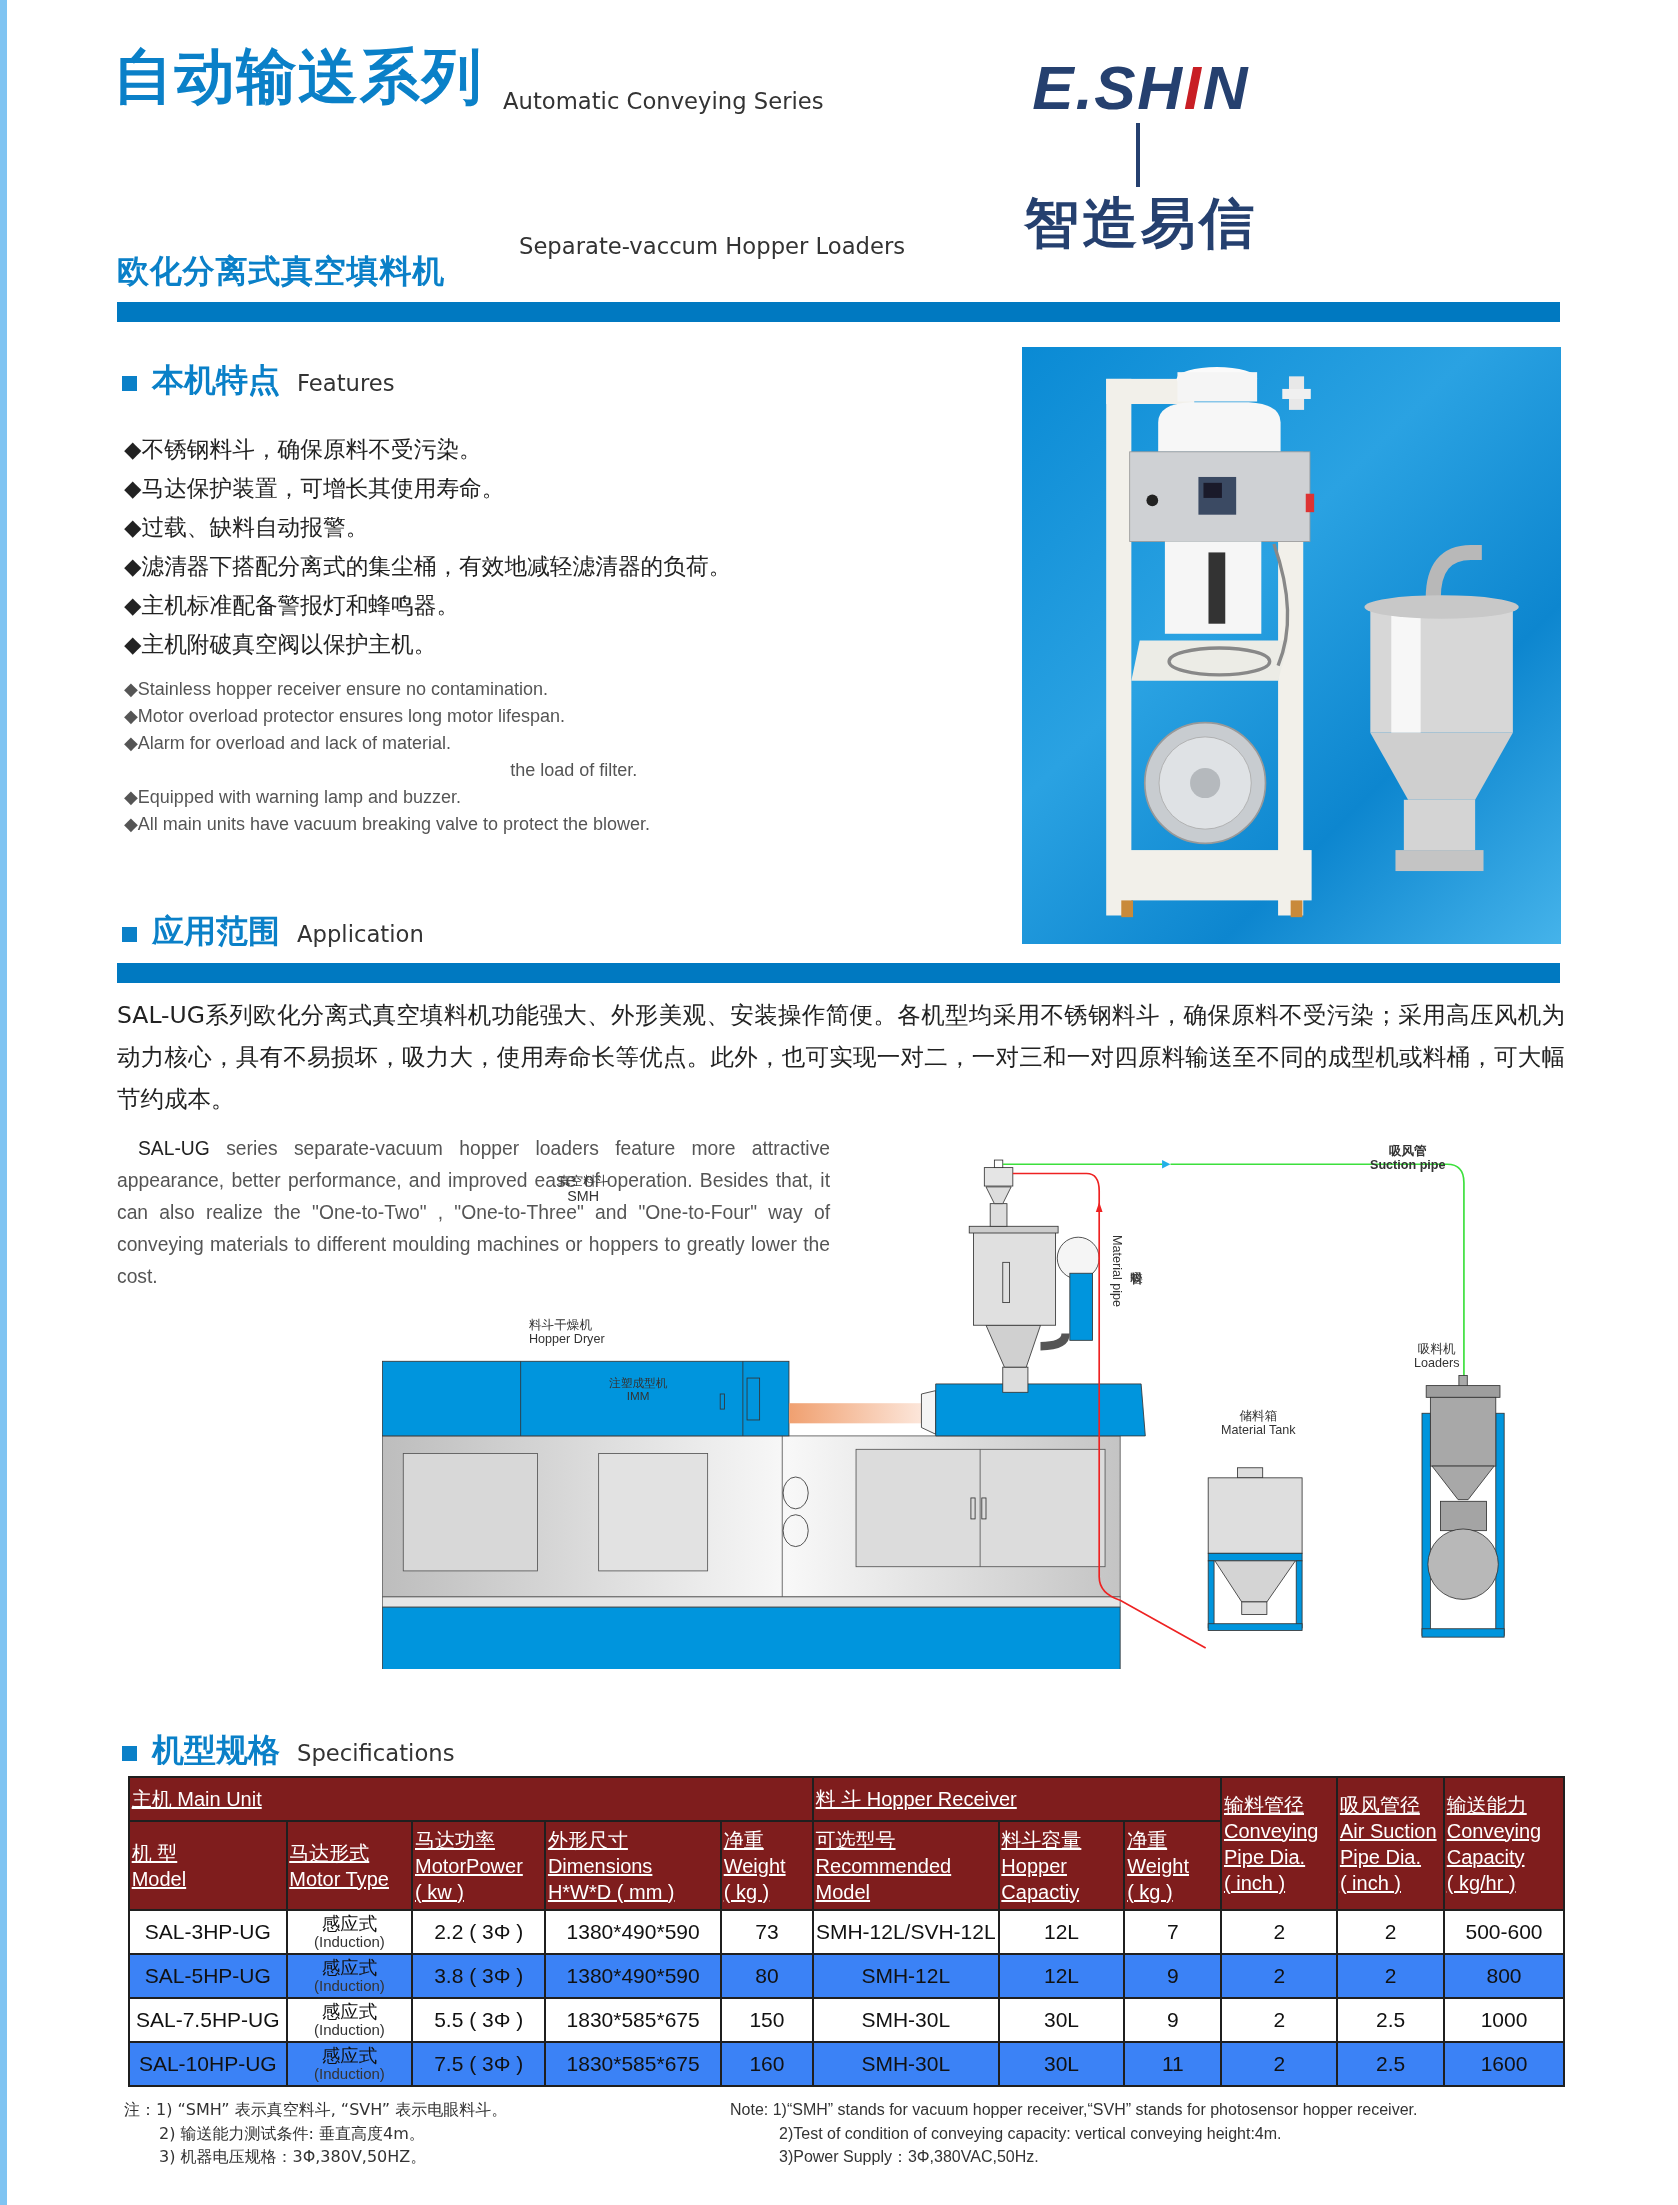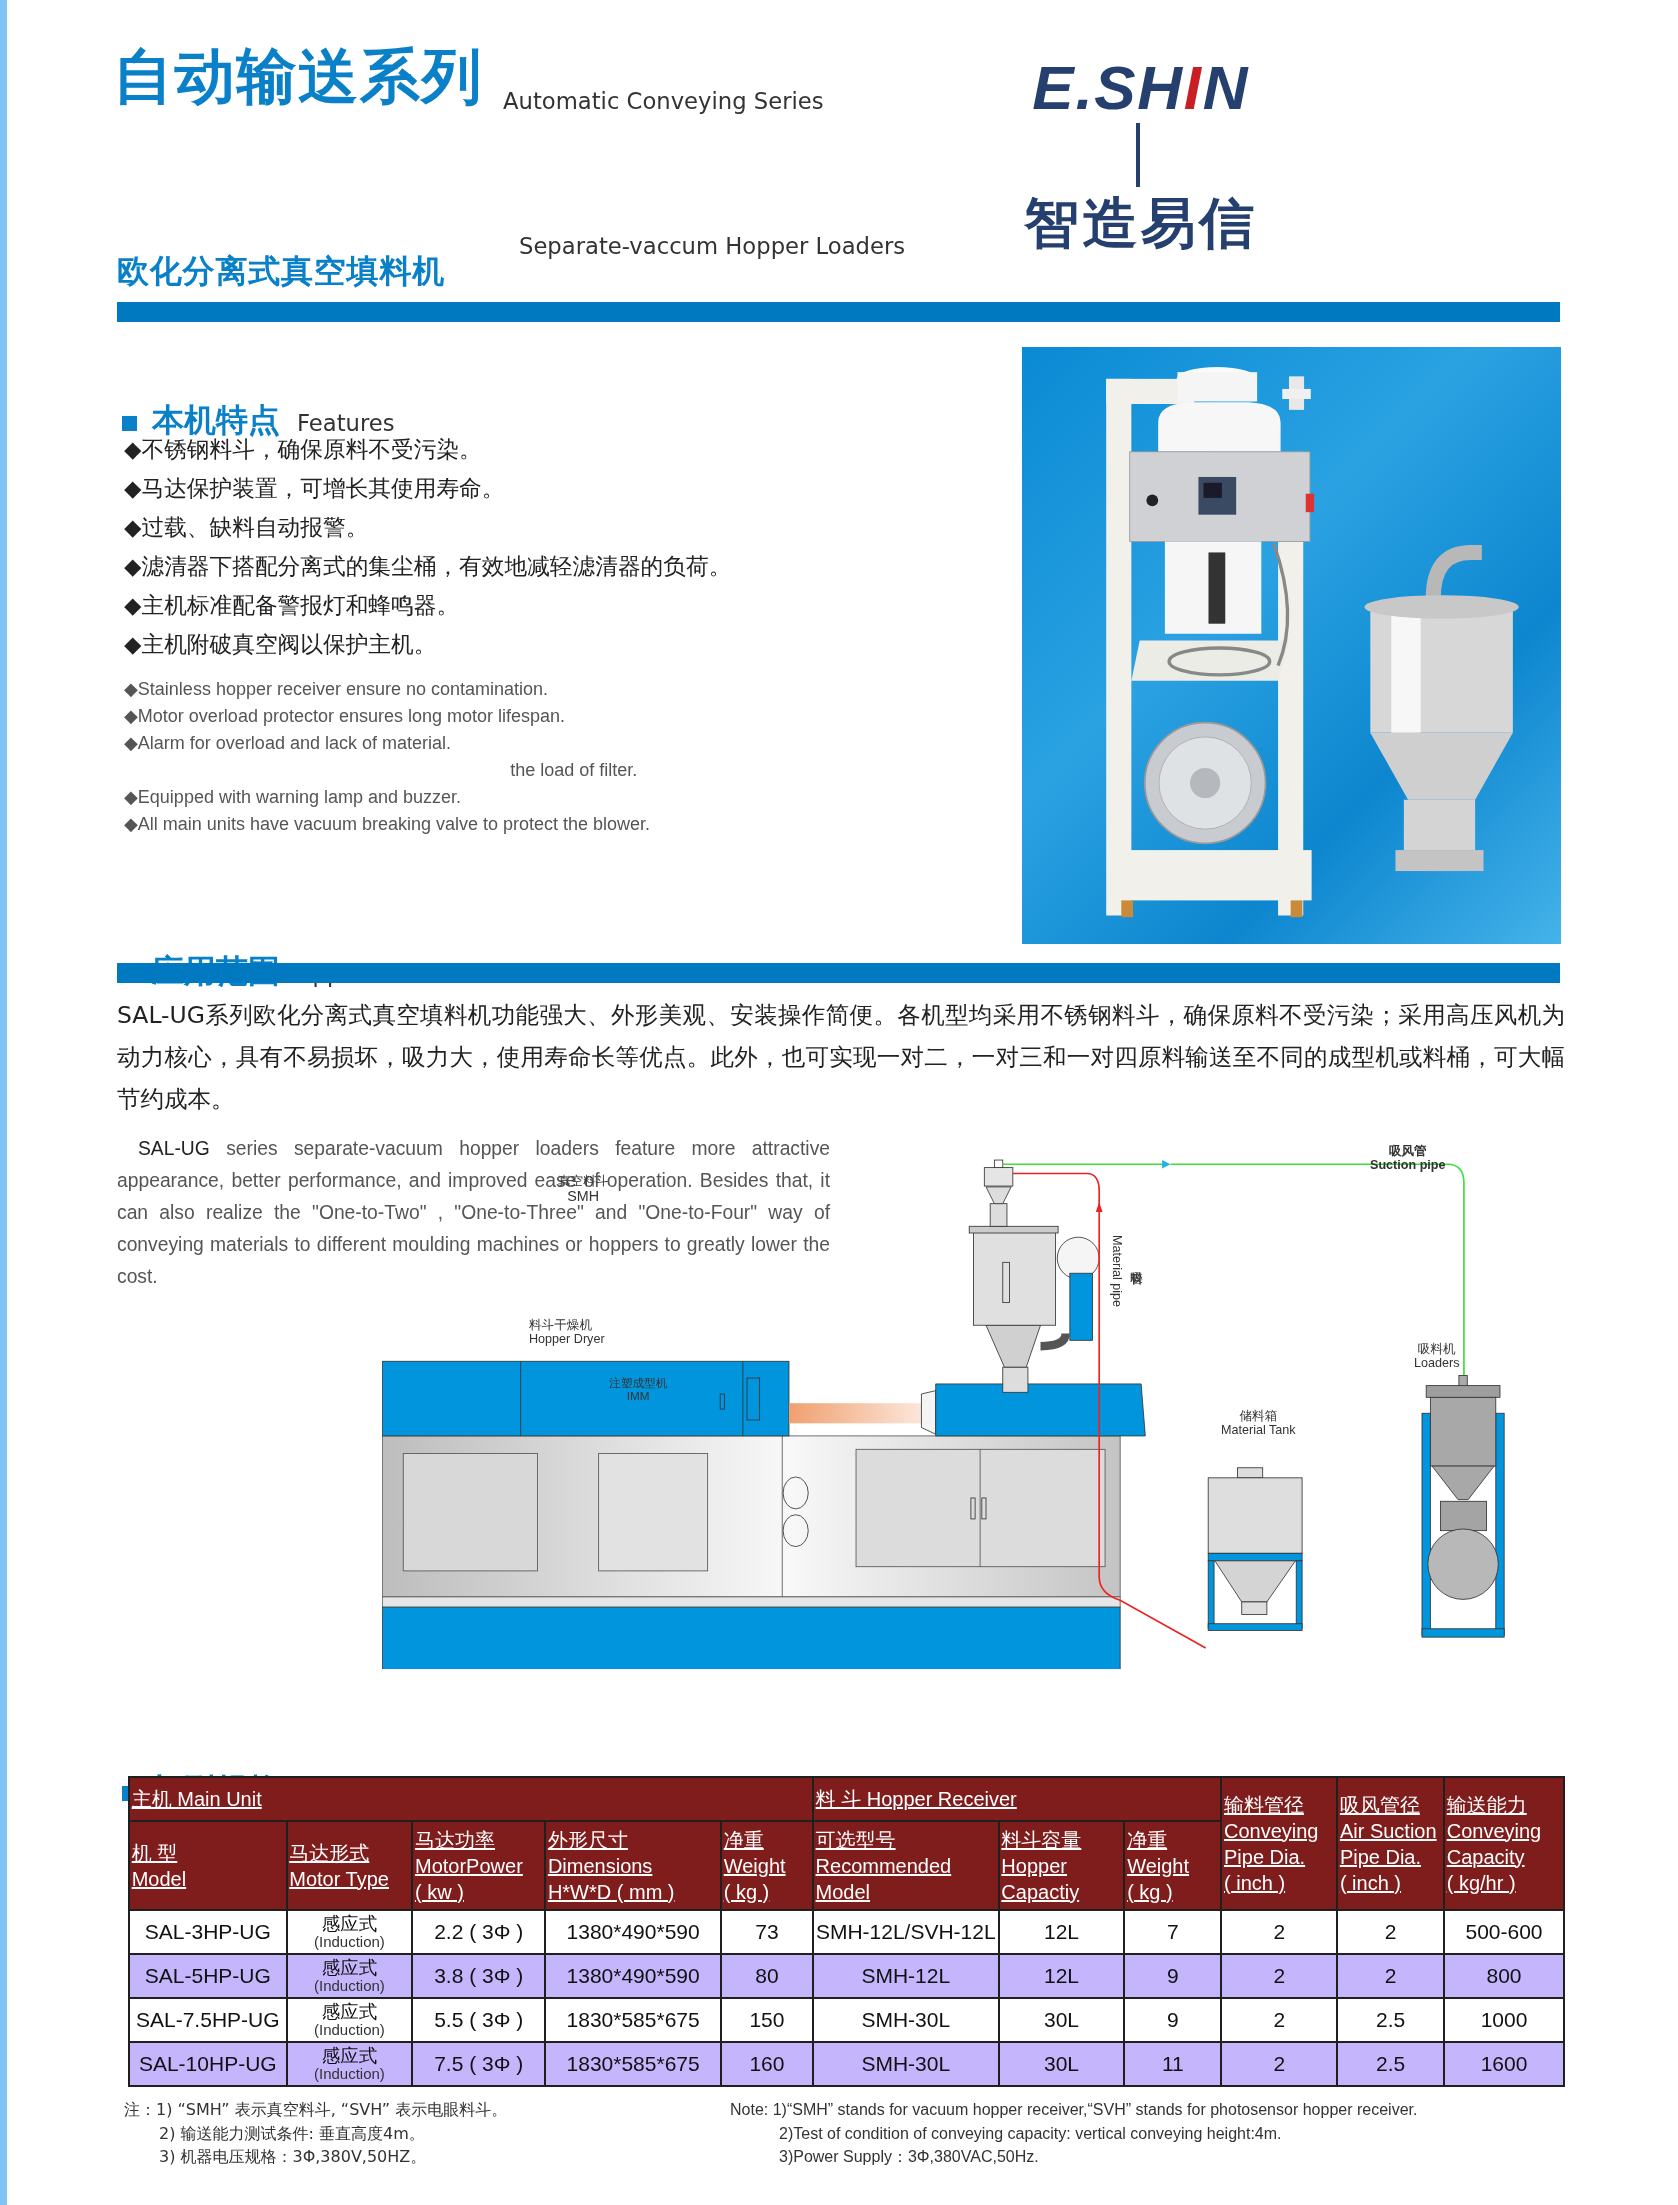--- a/index.html
+++ b/index.html
@@ -16,21 +16,21 @@
   .logo-en .red { color: #c81e24; }
   .logo-divider { width: 3.4px; height: 64px; background: #25406f; margin: 0 17px 0 11.7px; }
   .logo-cn { font-size: 55px; font-weight: bold; color: #25406f; letter-spacing: 3.4px; }
 
   .product-cn { left: 117px; top: 222px; font-size: 32px; font-weight: bold; color: #0a80c8; letter-spacing: 0.8px; margin-top: 28px; }
   .product-en { left: 519px; top: 233px; font-size: 22.7px; color: #333; }
 
   .blue-bar { left: 117px; height: 20px; width: 1443px; background: #0079c1; }
 
   
-  .sec-head { display: flex; align-items: baseline; margin-top: 40px; }
+  .sec-head { display: flex; align-items: baseline; }
   .sec-square { width: 15px; height: 15px; background: #0a80c8; margin-right: 15px; display: inline-block; }
   .sec-cn { font-size: 32px; font-weight: bold; color: #0a80c8; margin-right: 17px; }
   .sec-en { font-size: 22.7px; color: #333; }
 
   .feat-cn { left: 124px; top: 430px; width: 881px; }
   .feat-cn li { list-style: none; font-size: 22.7px; line-height: 39px; color: #222; }
   .feat-en { left: 124px; top: 676px; width: 881px; }
   .feat-en li { list-style: none; font-size: 18px; line-height: 27px; color: #555; font-family: "Liberation Sans", sans-serif; }
   .feat-en li.cont { padding-left: 18.5px; text-align: center; }
 
@@ -41,21 +41,21 @@
   .app-en .lead { color: #222; }
 
   
   .diagram { left: 382px; top: 1124px; width: 1208px; height: 545px; }
   .dlabel { position: absolute; font-size: 12.6px; color: #333; font-family: "Liberation Sans", sans-serif; line-height: 1.15; white-space: nowrap; }
 
   
   .spec-table { left: 128px; top: 1776px; width: 1437px; border-collapse: collapse; font-family: "Liberation Sans", sans-serif; }
   .spec-table th { background: #7f1d1d; color: #fff; font-weight: normal; font-size: 20px; line-height: 1.3; border: 2.5px solid #1f1f1f; padding: 1.7px 1.7px; text-align: left; vertical-align: middle; text-decoration: underline; }
   .spec-table td { font-size: 21px; color: #111; border: 2.5px solid #1f1f1f; text-align: center; height: 44px; padding: 0 1.7px; line-height: 1.05; }
-  .spec-table tr.even td { background: #c4b5fd; }
+  .spec-table tr.even td { background: #3b82f6; }
   .spec-table tr.odd td { background: #ffffff; }
   .spec-table td .small { display: block; font-size: 15px; color: #333; }
   .spec-table td .mtype { font-size: 18.5px; display: block; }
 
   .notes-cn { left: 124px; top: 2098px; font-size: 16px; line-height: 23.5px; color: #333; }
   .notes-en { left: 730px; top: 2098px; font-size: 16px; line-height: 23.5px; color: #333; font-family: "Liberation Sans", sans-serif; }
   .notes-cn div.indent, .notes-en div.indent { padding-left: 35px; }
   .notes-en div.indent { padding-left: 49px; }
 </style>
 </head>

